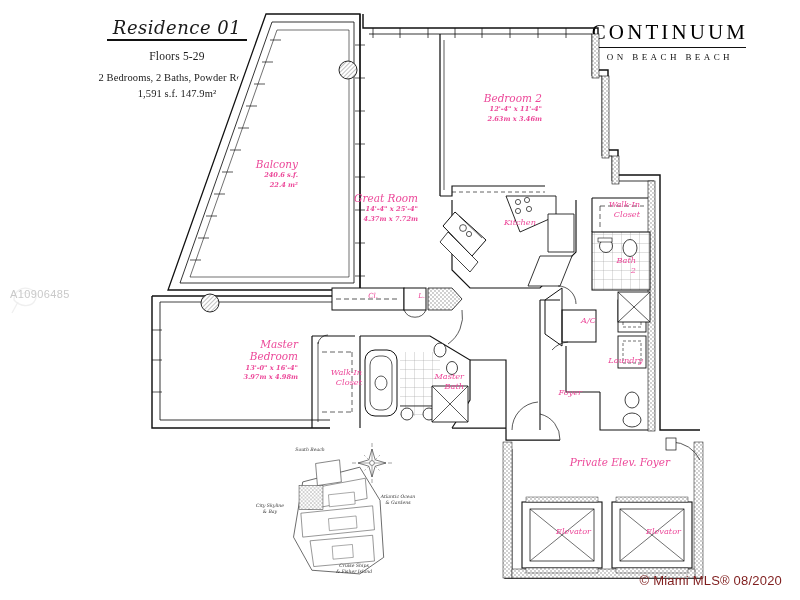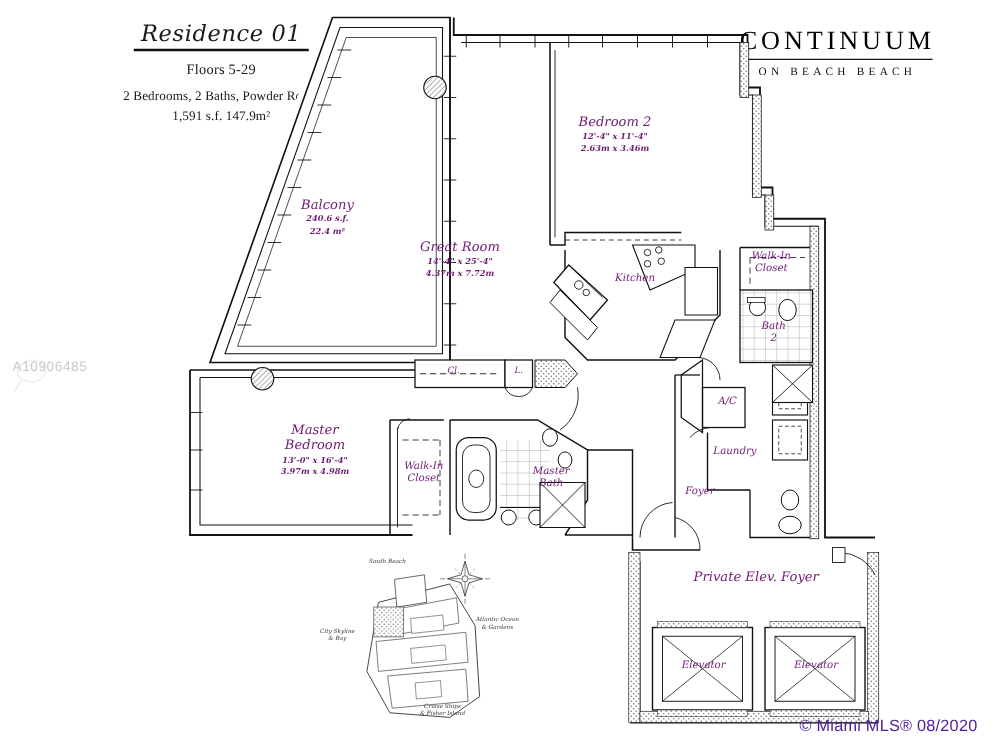--- a/index.html
+++ b/index.html
@@ -23,39 +23,39 @@
   
   .logo{position:absolute;right:52px;top:22px;text-align:center;}
   .logo-main{
     font-family:"Liberation Serif", serif;
     font-size:21px;letter-spacing:3.1px;color:#000000;line-height:1;
   }
   .logo-rule{height:1px;background:#111;margin:4px 2px 4px 2px;}
   .logo-sub{font-size:9px;letter-spacing:3.4px;color:#111;}
 
   
-  .lbl{position:absolute;text-align:center;font-family:"DejaVu Serif", serif;font-style:italic;color:#701a75;}
+  .lbl{position:absolute;text-align:right;font-family:"DejaVu Serif", serif;font-style:italic;color:#ec4899;}
   .lbl .nm{font-size:10.5px;line-height:1.18;white-space:pre-line;}
   .lbl .dim{font-size:6.6px;font-weight:bold;line-height:1.25;margin-top:1px;}
   .lbl.sm .nm{font-size:8.2px;}
   .lbl.xs .nm{font-size:7px;}
 
   
   .key-lbl{position:absolute;font-family:"DejaVu Serif", serif;font-style:italic;
            font-size:4.6px;text-align:center;color:#333;line-height:1.3;white-space:pre-line;}
 
   
   .watermark{
     position:absolute;left:10px;top:288px;font-family:"Liberation Sans", sans-serif;
     font-size:11px;color:#c9c9c9;letter-spacing:.4px;
   }
   .wm-bird{position:absolute;left:8px;top:282px;opacity:.35;}
   .footer{
     position:absolute;right:18px;bottom:12px;font-family:"Liberation Sans", sans-serif;
-    font-size:13px;color:#4c1d95;letter-spacing:.2px;
+    font-size:13px;color:#7f1d1d;letter-spacing:.2px;
   }
 </style>
 </head>
 <body>
 
 <div id="sheet">
 
   <div class="title-block">
     <div class="res-title">Residence 01</div>
     <div class="floors">Floors 5-29</div>
@@ -352,21 +352,21 @@
 
   <div class="lbl sm" style="left:602px;top:256px;width:34px;">
     <div class="nm">Bath
 2</div>
   </div>
 
   <div class="lbl sm" style="left:568px;top:316px;width:28px;font-style:italic;">
     <div class="nm">A/C</div>
   </div>
 
-  <div class="lbl sm" style="left:560px;top:356px;width:56px;">
+  <div class="lbl sm" style="left:587px;top:356px;width:56px;">
     <div class="nm">Laundry</div>
   </div>
 
   <div class="lbl sm" style="left:538px;top:388px;width:44px;">
     <div class="nm">Foyer</div>
   </div>
 
   <div class="lbl" style="left:540px;top:456px;width:130px;">
     <div class="nm">Private Elev. Foyer</div>
   </div>

